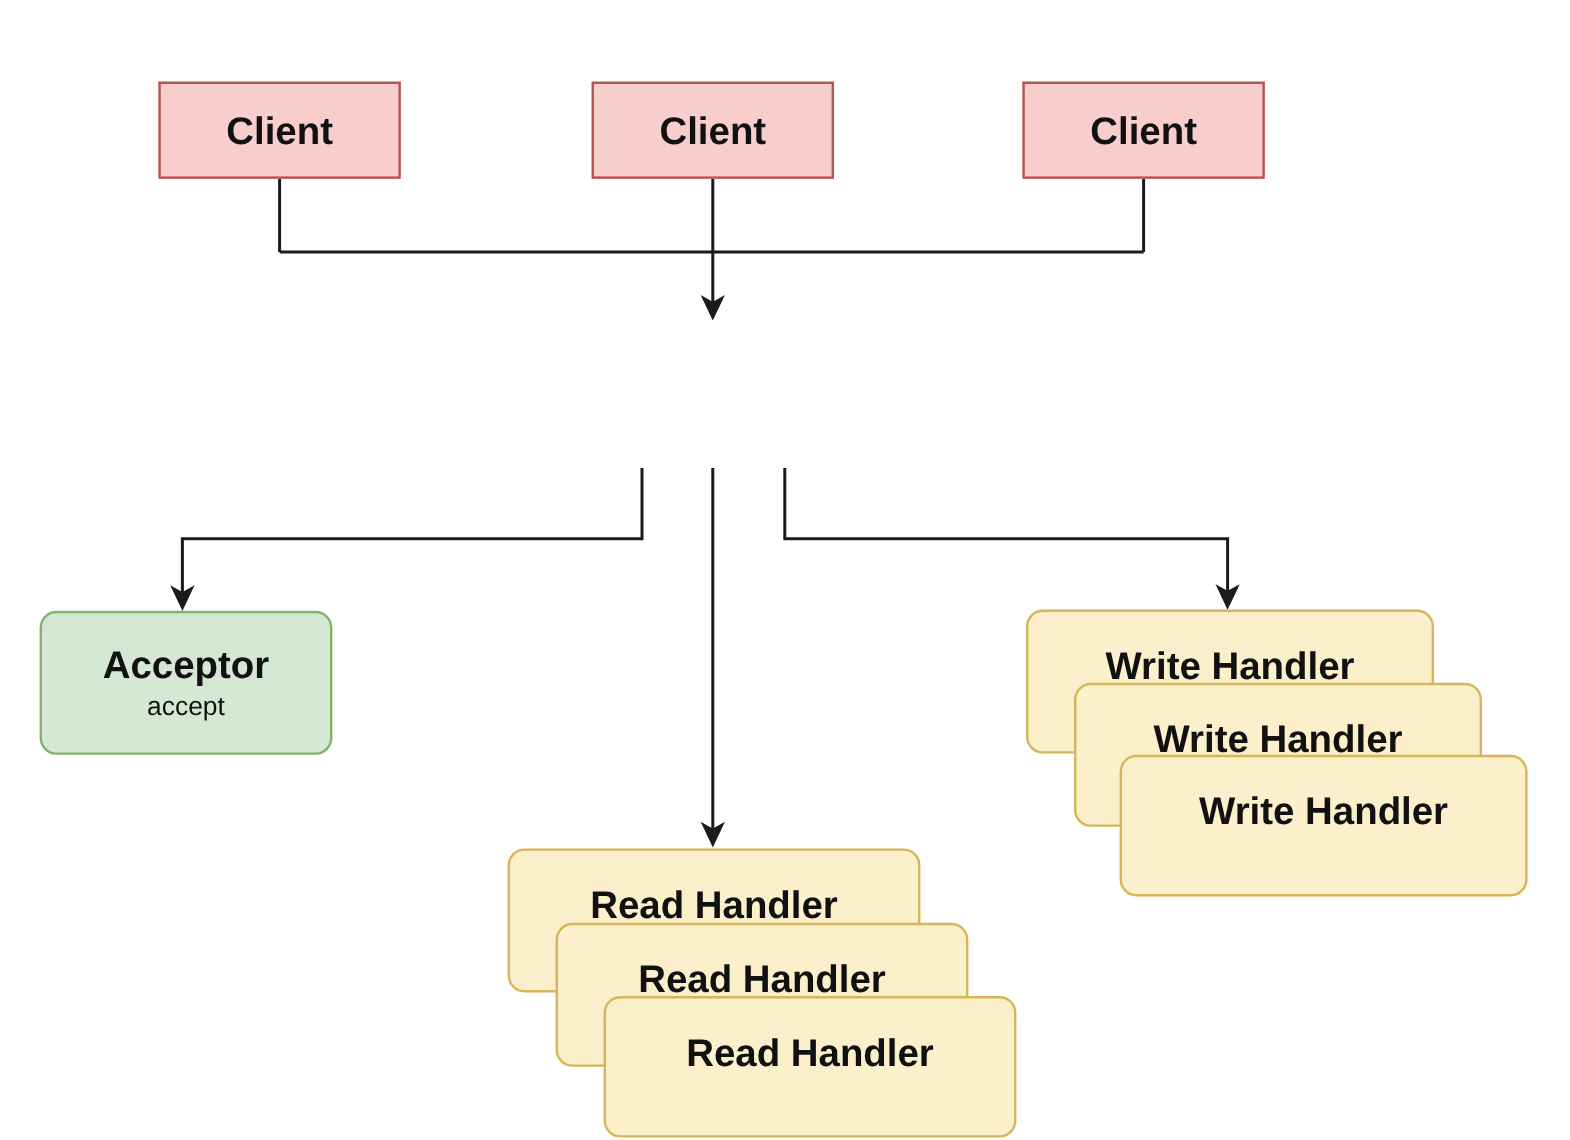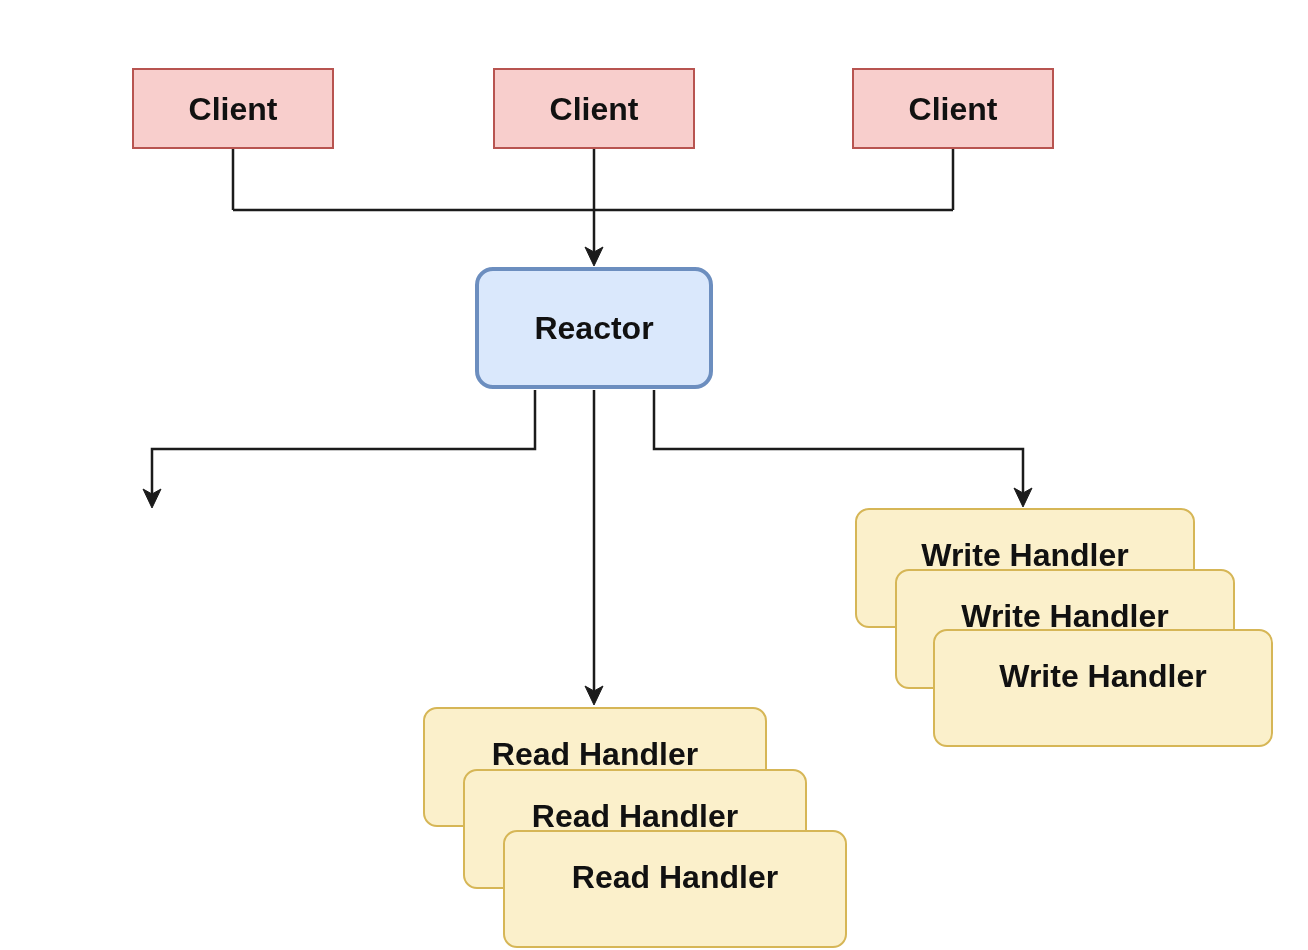--- a/index.html
+++ b/index.html
@@ -121,24 +121,25 @@
   <div class="node client client-1">
     <div class="node-title">Client</div>
   </div>
   <div class="node client client-2">
     <div class="node-title">Client</div>
   </div>
   <div class="node client client-3">
     <div class="node-title">Client</div>
   </div>
 
-  <div class="node reactor">
-    <div class="node-title">Reactor</div>
+
+  <div class="node acceptor">
+    <div class="node-title">Acceptor</div>
+    <div class="node-sub">accept</div>
   </div>
-
 
   <div class="stack-box write-back">
     <div class="node-title">Write Handler</div>
   </div>
   <div class="stack-box write-mid">
     <div class="node-title">Write Handler</div>
   </div>
   <div class="stack-box write-front">
     <div class="node-title">Write Handler</div>
   </div>

